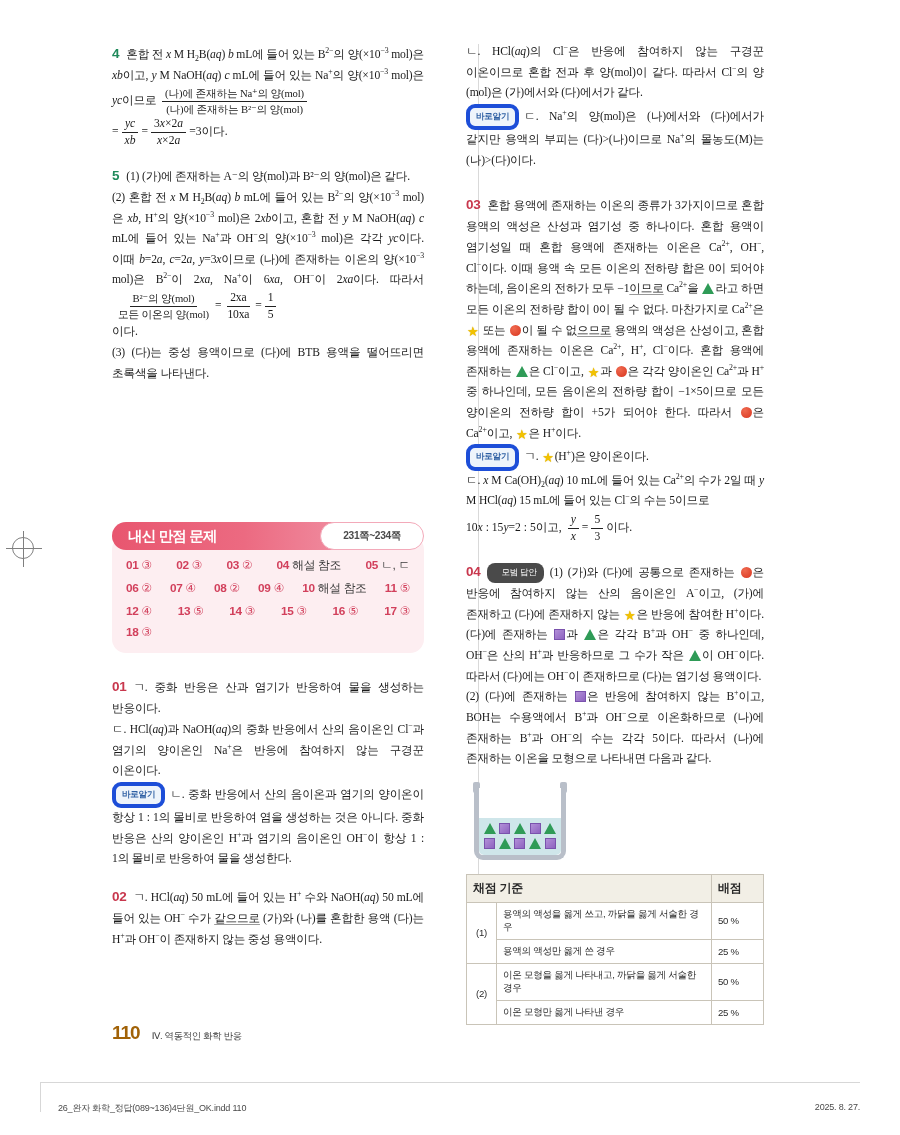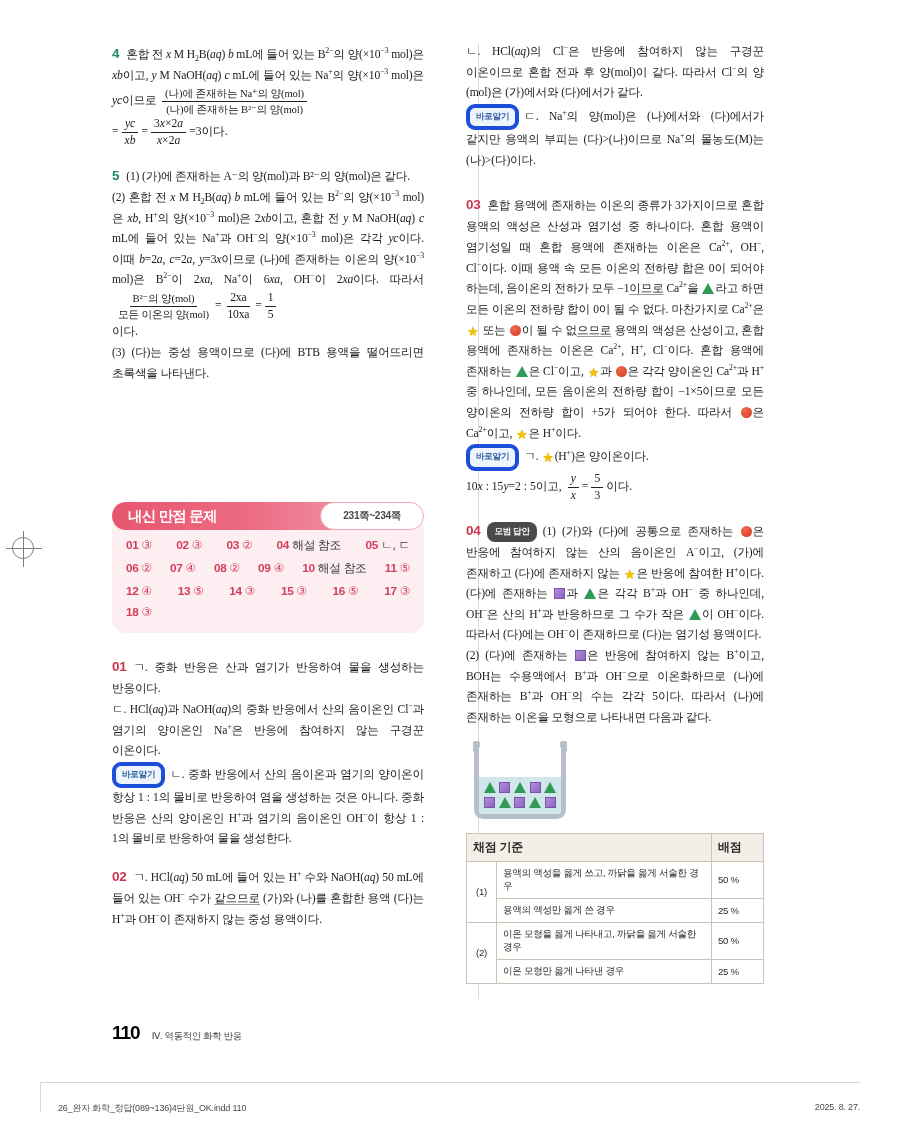--- a/index.html
+++ b/index.html
@@ -92,32 +92,32 @@
     background:#eef4fb;
     border-radius: 9px;
     padding: 1px 6px 2px 6px;
     margin-right: 5px;
     letter-spacing:-0.3px;
     vertical-align: 1px;
   }
   .badge-dark {
     display:inline-block;
     font-family:"Liberation Sans", sans-serif;
-    font-size: 8.6px; font-weight:bold;
+    font-size: 8.6px; font-weight:normal;
     color:#ffffff;
     background:#4a4a4a;
     border-radius: 8px;
-    padding: 2px 7px 3px 7px;
+    padding: 2px 7px 3px 14px;
     margin-right: 6px;
     letter-spacing:-0.3px;
     vertical-align: 1px;
   }
 
   
-  .ansbox { position: relative; margin-top: 0; }
+  .ansbox { position: relative; margin-top: 20px; }
   .ansbox-header {
     position: relative; height: 28px;
   }
   .ansbox-title {
     position:absolute; left:0; top:0;
     height:28px; width: 240px;
     background: linear-gradient(90deg,#e8566f 0%, #ec6a81 55%, #f08fa2 100%);
     border-radius: 14px 0 0 14px;
     color:#fff;
     font-family:"Liberation Sans", sans-serif;
@@ -263,21 +263,21 @@
     width: 30px; text-align:center; background:#fff;
   }
 
   
   .pagenum-wrap {
     position:absolute; left:112px; top:1022px;
     display:flex; align-items:baseline; gap:12px;
   }
   .pagenum {
     font-family:"Liberation Sans", sans-serif;
-    font-weight:bold; font-size:19px; color:#000000;
+    font-weight:bold; font-size:19px; color:#a16207;
     letter-spacing:-1px;
   }
   .pagechap {
     font-family:"Liberation Sans", sans-serif;
     font-size: 9.4px; color:#3a3a3a; letter-spacing:-0.3px;
   }
   .footbar {
     position:absolute; left:0; top:1082px; width:900px; height:62px;
   }
   .footbar .rule {
@@ -433,20 +433,23 @@
       </div>
 
       <div class="gap-lg"></div>
 
       <div>
         <p class="p tight">
           <span class="qnum qnum-red">03</span>혼합 용액에 존재하는 이온의 종류가 3가지이므로 혼합 용액의 액성은 산성과 염기성 중 하나이다. 혼합 용액이 염기성일 때 혼합 용액에 존재하는 이온은 Ca<span class="sup">2+</span>, OH<span class="sup">−</span>, Cl<span class="sup">−</span>이다. 이때 용액 속 모든 이온의 전하량 합은 0이 되어야 하는데, 음이온의 전하가 모두 −1<span class="u">이므로</span> Ca<span class="sup">2+</span>을 <span class="ico ico-tri"></span>라고 하면 모든 이온의 전하량 합이 0이 될 수 없다. 마찬가지로 Ca<span class="sup">2+</span>은 <span class="ico ico-star">★</span> 또는 <span class="ico ico-circ"></span>이 될 수 없<span class="u">으므로</span> 용액의 액성은 산성이고, 혼합 용액에 존재하는 이온은 Ca<span class="sup">2+</span>, H<span class="sup">+</span>, Cl<span class="sup">−</span>이다. 혼합 용액에 존재하는 <span class="ico ico-tri"></span>은 Cl<span class="sup">−</span>이고, <span class="ico ico-star">★</span>과 <span class="ico ico-circ"></span>은 각각 양이온인 Ca<span class="sup">2+</span>과 H<span class="sup">+</span> 중 하나인데, 모든 음이온의 전하량 합이 −1×5이므로 모든 양이온의 전하량 합이 +5가 되어야 한다. 따라서 <span class="ico ico-circ"></span>은 Ca<span class="sup">2+</span>이고, <span class="ico ico-star">★</span>은 H<span class="sup">+</span>이다.
         </p>
         <p class="p tight">
           <span class="badge-blue">바로알기</span>ㄱ. <span class="ico ico-star">★</span>(H<span class="sup">+</span>)은 양이온이다.
+        </p>
+        <p class="p tight">
+          ㄷ. <i class="var">x</i> M Ca(OH)<span class="sub">2</span>(<i class="var">aq</i>) 10 mL에 들어 있는 Ca<span class="sup">2+</span>의 수가 2일 때 <i class="var">y</i> M HCl(<i class="var">aq</i>) 15 mL에 들어 있는 Cl<span class="sup">−</span>의 수는 5이므로
         </p>
         <p class="eqline">
           10<i class="var">x</i> : 15<i class="var">y</i>=2 : 5이고, <span class="frac">
               <span class="num"><i class="var"><span>y</span></i></span>
               <span class="den"><i class="var"><span>x</span></i></span>
             </span>=<span class="frac">
               <span class="num"><span>5</span></span>
               <span class="den"><span>3</span></span>
             </span><span>이다.</span>
         </p>

